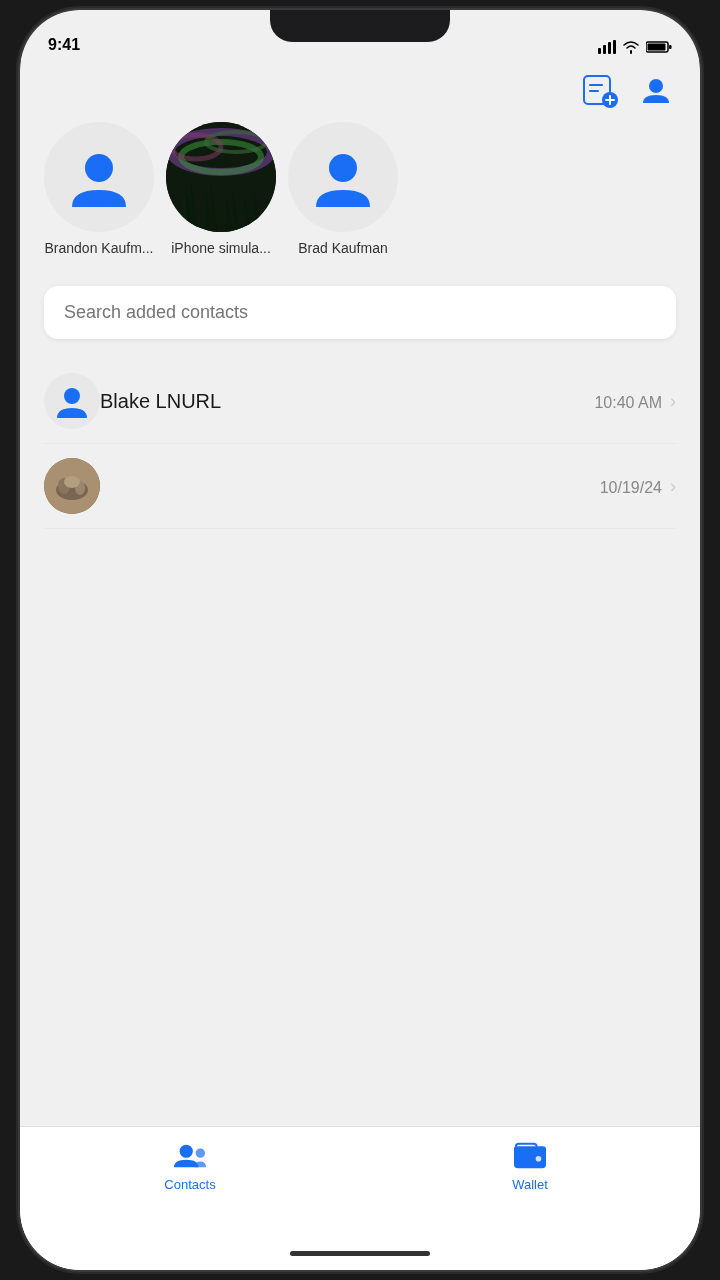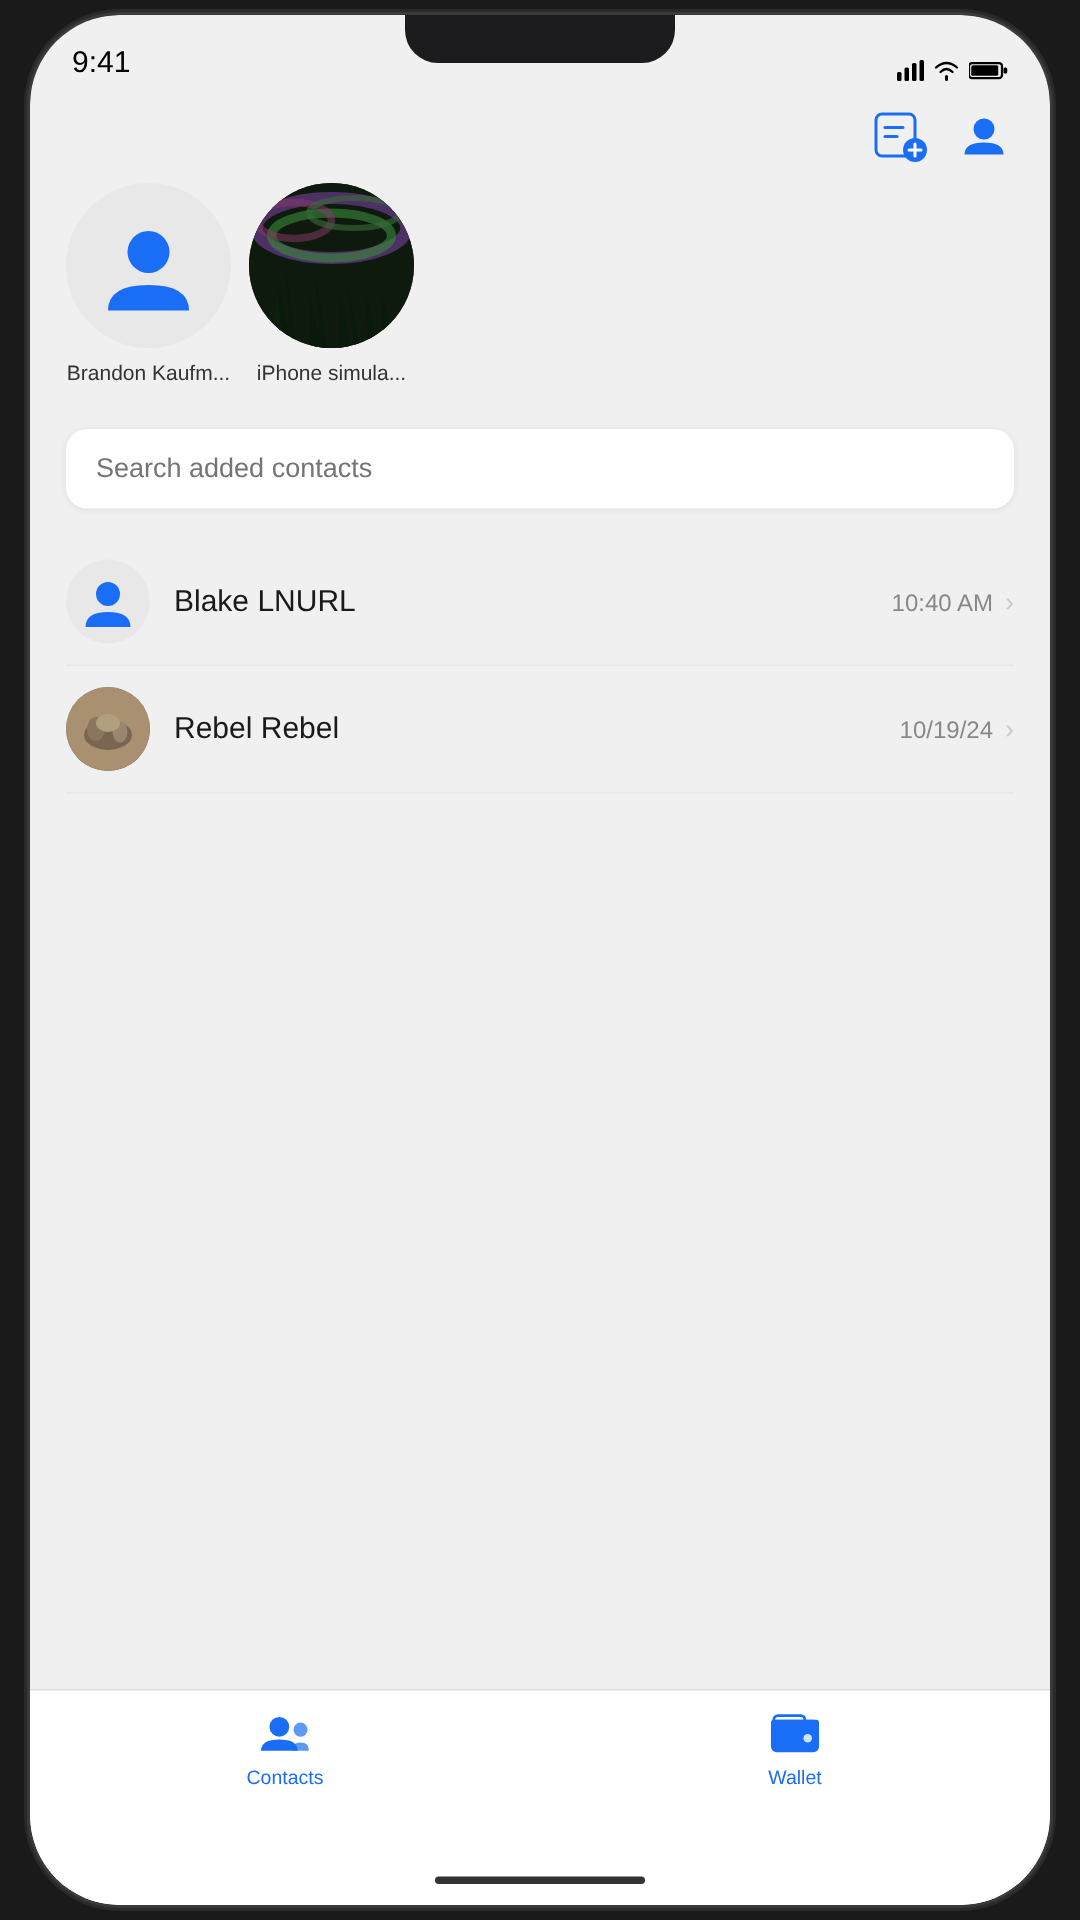--- a/index.html
+++ b/index.html
@@ -53,22 +53,22 @@
       display: flex;
       align-items: flex-end;
       padding: 0 28px 8px;
       justify-content: space-between;
       flex-shrink: 0;
       position: relative;
       z-index: 10;
     }
 
     .status-time {
-      font-size: 20px;
-      font-weight: 400;
+      font-size: 16px;
+      font-weight: 700;
       color: #000;
       text-align: right;
     }
 
     .status-icons {
       display: flex;
       gap: 6px;
       align-items: center;
     }
 
@@ -166,21 +166,20 @@
       overflow-y: auto;
       padding: 0 24px;
     }
 
     .contact-list-item {
       display: flex;
       align-items: center;
       padding: 14px 0;
       border-bottom: 1px solid #e8e8e8;
       cursor: pointer;
-      gap: 16px;
     }
 
     .list-avatar {
       width: 56px;
       height: 56px;
       border-radius: 28px;
       overflow: hidden;
       flex-shrink: 0;
       display: flex;
       align-items: center;
@@ -350,20 +349,29 @@
             <polygon points="48,110 44,60 52,110" fill="#0a1a0a"></polygon>
             <polygon points="60,110 60,72 68,110" fill="#0a1a0a"></polygon>
             <polygon points="70,110 66,68 74,110" fill="#0a1a0a"></polygon>
             <polygon points="80,110 78,75 86,110" fill="#0a1a0a"></polygon>
             <polygon points="90,110 88,70 96,110" fill="#0a1a0a"></polygon>
           </svg>
         </div>
         <span class="contact-name">iPhone simula...</span>
       </div>
 
+      <div class="contact-item">
+        <div class="contact-avatar default-blue">
+          <svg width="70" height="70" viewBox="0 0 70 70">
+            <circle cx="35" cy="26" r="14" fill="#1a6ef5"></circle>
+            <path d="M8 65 Q8 48 35 48 Q62 48 62 65" fill="#1a6ef5"></path>
+          </svg>
+        </div>
+        <span class="contact-name">Brad Kaufman</span>
+      </div>
     </div>
 
     <div class="search-container">
       <input type="text" class="search-input" placeholder="Search added contacts" style="">
     </div>
 
     <div class="contact-list">
 
       <div class="contact-list-item">
         <div class="list-avatar blue-default">
@@ -384,23 +392,20 @@
       <div class="contact-list-item">
         <div class="list-avatar rebel">
           <svg width="56" height="56" viewBox="0 0 56 56">
             <rect width="56" height="56" rx="28" fill="#a89070"></rect>
             <ellipse cx="28" cy="32" rx="16" ry="10" fill="#7a6550"></ellipse>
             <ellipse cx="20" cy="28" rx="6" ry="8" fill="#8a7560"></ellipse>
             <ellipse cx="36" cy="30" rx="5" ry="7" fill="#9a8570"></ellipse>
             <ellipse cx="28" cy="24" rx="8" ry="6" fill="#b0a080"></ellipse>
           </svg>
         </div>
-        <div class="contact-list-info">
-          <span class="contact-list-name">Rebel Rebel</span>
-        </div>
         <div class="contact-list-meta">
           <span class="contact-list-time">10/19/24</span>
           <span class="chevron-right">›</span>
         </div>
       </div>
 
     </div>
 
     <div class="tab-bar">
 

